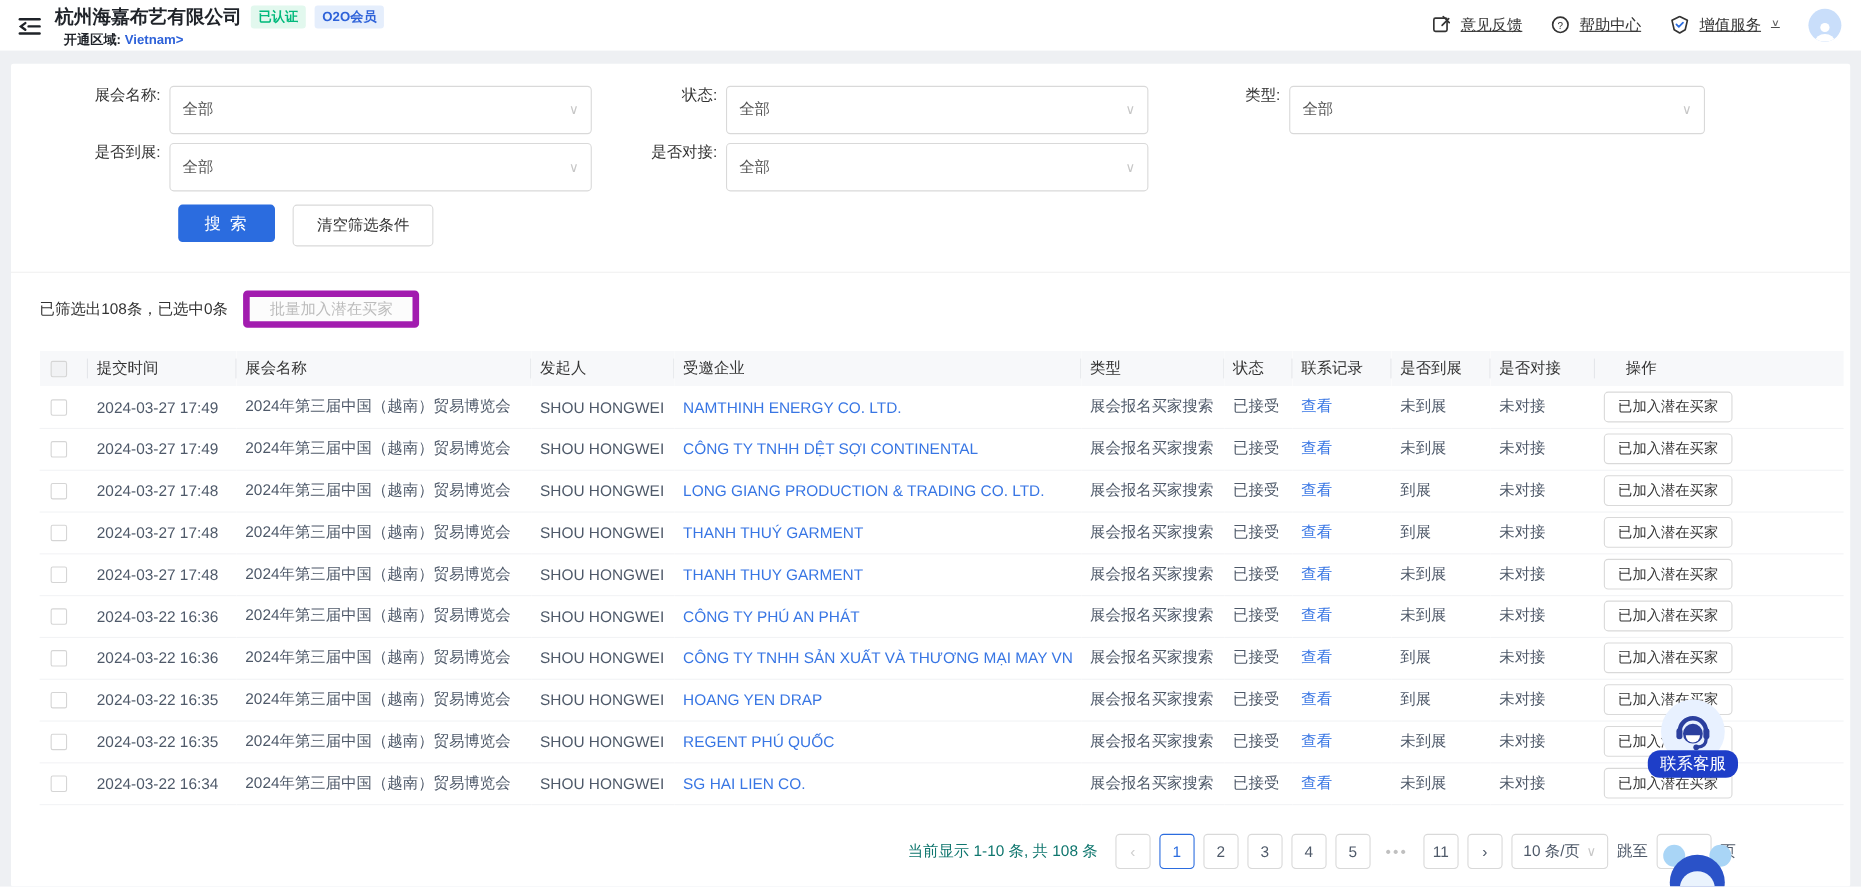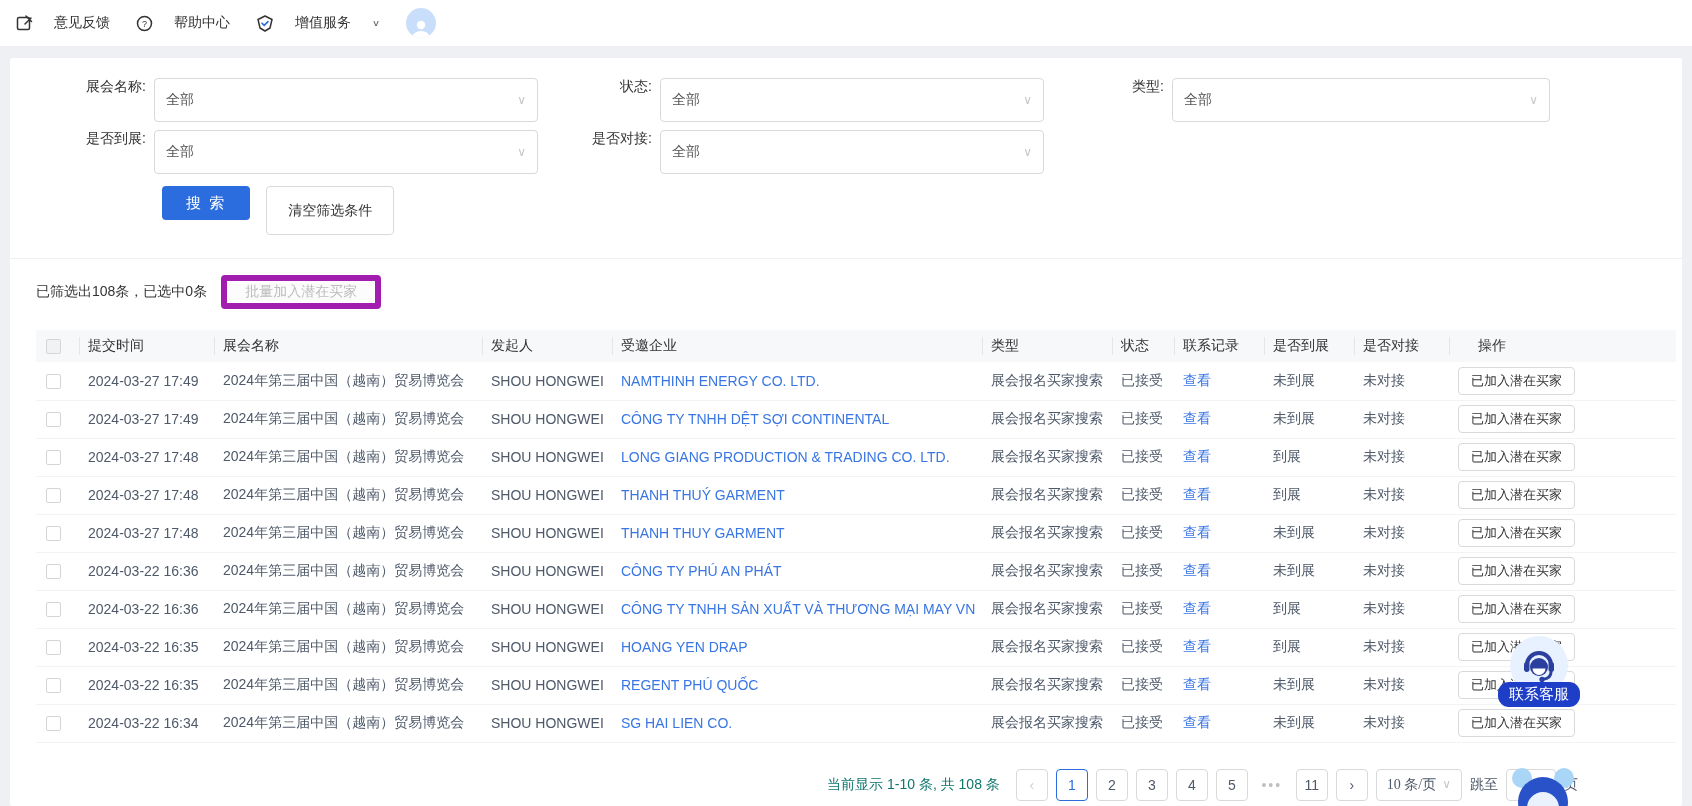--- a/index.html
+++ b/index.html
@@ -19,21 +19,21 @@
   .topbar-left { display: flex; align-items: flex-start; gap: 12px; }
   .collapse-btn { margin-top: 12px; cursor: pointer; display: inline-flex; }
   .company-line1 { display: flex; align-items: center; gap: 8px; margin-top: 3px; }
   .company-name { font-size: 17px; font-weight: 700; color: #1f2329; }
   .badge { font-size: 12px; padding: 2px 7px; border-radius: 3px; font-weight: 600; }
   .badge-green { background: #e2f8ee; color: #00b97c; }
   .badge-blue  { background: #e5eefc; color: #2e62d9; }
   .company-line2 { font-size: 12px; font-weight: 600; color: #1f2329; margin: 1px 0 0 8px; }
   .region-link { color: #2e62d9; cursor: pointer; text-decoration: none; }
   .topbar-right { display: flex; align-items: center; gap: 26px; }
-  .nav-item { display: flex; align-items: center; gap: 21px; font-size: 14px; color: #333; cursor: pointer; }
+  .nav-item { display: flex; gap: 9px; font-size: 14px; color: #333; cursor: pointer; text-decoration: underline; }
   .nav-item svg { display: block; }
   .chev { font-size: 11px; color: #666; transform: scaleY(.8); }
   .avatar { width: 30px; height: 30px; border-radius: 50%; background: #c9defa;
             display: flex; align-items: flex-end; justify-content: center; overflow: hidden; cursor: pointer; }
   
   .card {
     position: absolute; left: 10px; right: 10px; top: 58px; bottom: 0;
     background: #fff; border-radius: 2px;
   }
   
@@ -48,21 +48,21 @@
     padding: 0 11px; font-size: 14px; color: #555; cursor: pointer;
   }
   .filter-grid .c3 .select { max-width: 378px; }
   .select .arrow { color: #c6c6c6; font-size: 12px; }
   .filter-actions { display: flex; gap: 16px; margin: 12px 0 23px 126px; }
   .btn { border-radius: 4px; font-size: 14px; cursor: pointer; }
   .btn-primary {
     height: 34px; padding: 0 24px; border: none;
     background: #2b6cdf; color: #fff; font-size: 15px; letter-spacing: 2px;
   }
-  .btn-default { height: 49px; padding: 0 21px; background: #fff; border: 1px solid #d9d9d9; color: #333; }
+  .btn-default { height: 38px; padding: 0 21px; background: #fff; border: 1px solid #d9d9d9; color: #333; }
   .btn-disabled { height: 34px; padding: 0 18px; background: #fcfcfc; border: 6px solid #a21caf; color: #bcbcbc; cursor: not-allowed; }
   
   .toolbar { display: flex; align-items: center; gap: 14px; padding: 16px 0 16px 26px; font-size: 14px; color: #333; }
   
   table { border-collapse: collapse; margin: 5px 26px 0 26px; width: 1640px; table-layout: fixed; }
   thead th {
     background: #f7f8fa; height: 32px; text-align: left; font-size: 14px; font-weight: 500;
     color: #333; padding: 0 8px; position: relative; white-space: nowrap;
   }
   thead th:not(:last-child)::after {
@@ -88,33 +88,53 @@
   }
   .pg-summary { margin-right: 8px; color: #0f766e; }
   .pg-item {
     min-width: 32px; height: 32px; border: 1px solid #d9d9d9; border-radius: 4px; background: #fff;
     display: inline-flex; align-items: center; justify-content: center; font-size: 14px; color: #4e5969;
     cursor: pointer; padding: 0 4px;
   }
   .pg-item.active { border-color: #2b6cdf; color: #2b6cdf; }
   .pg-item.disabled { color: #cfcfcf; cursor: default; }
   .pg-dots { border: none; color: #c0c0c0; letter-spacing: 2px; cursor: pointer; }
-  .pg-size { gap: 6px; padding: 0 10px; font-family: Liberation Serif, serif; }
+  .pg-size { gap: 6px; padding: 0 10px; }
   .pg-size .arrow { color: #c6c6c6; font-size: 12px; }
   .pg-jump-input { width: 50px; height: 32px; border: 1px solid #d9d9d9; border-radius: 4px; outline: none; padding: 0 6px; font-size: 14px; }
   
   .cs-widget { position: absolute; right: 112px; top: 636px; width: 82px; display: flex; flex-direction: column; align-items: center; z-index: 10; }
   .cs-circle { width: 58px; height: 58px; border-radius: 50%; background: #e8f1ff; display: flex; align-items: center; justify-content: center; cursor: pointer; }
   .cs-pill { margin-top: -12px; background: #1e3ec8; color: #fff; font-size: 15px; padding: 3px 11px; border-radius: 11px; cursor: pointer; white-space: nowrap; }
   .mascot { position: absolute; right: 116px; top: 764px; z-index: 9; cursor: pointer; }
 </style>
 </head>
 <body>
 
 <header class="topbar">
+  <div class="topbar-left">
+    <span class="collapse-btn">
+      <svg width="22" height="22" viewBox="0 0 22 22" fill="none" stroke="#1f2329" stroke-width="2.2" stroke-linecap="round">
+        <path d="M2 4.5 H20"></path>
+          <path d="M10 11 H20"></path>
+          <path d="M2 17.5 H20"></path>
+          <path d="M7 8 L3 11 L7 14"></path>
+      </svg>
+    </span>
+    <div class="company-block">
+      <div class="company-line1">
+        <span class="company-name">杭州海嘉布艺有限公司</span>
+        <span class="badge badge-green">已认证</span>
+        <span class="badge badge-blue">O2O会员</span>
+      </div>
+      <div class="company-line2">
+        <span>开通区域: </span><a class="region-link">Vietnam&gt;</a>
+      </div>
+    </div>
+  </div>
   <div class="topbar-right">
     <span class="nav-item">
       <span>
         <svg width="17" height="17" viewBox="0 0 17 17" fill="none" stroke="#333" stroke-width="1.5">
           <rect x="1.5" y="2.5" width="12" height="12" rx="1.5"></rect>
             <path d="M10 1 L15.5 6.5 M9 9 L15 3" stroke-linecap="round"></path>
         </svg>
       </span>
       <span>意见反馈</span>
     </span>

